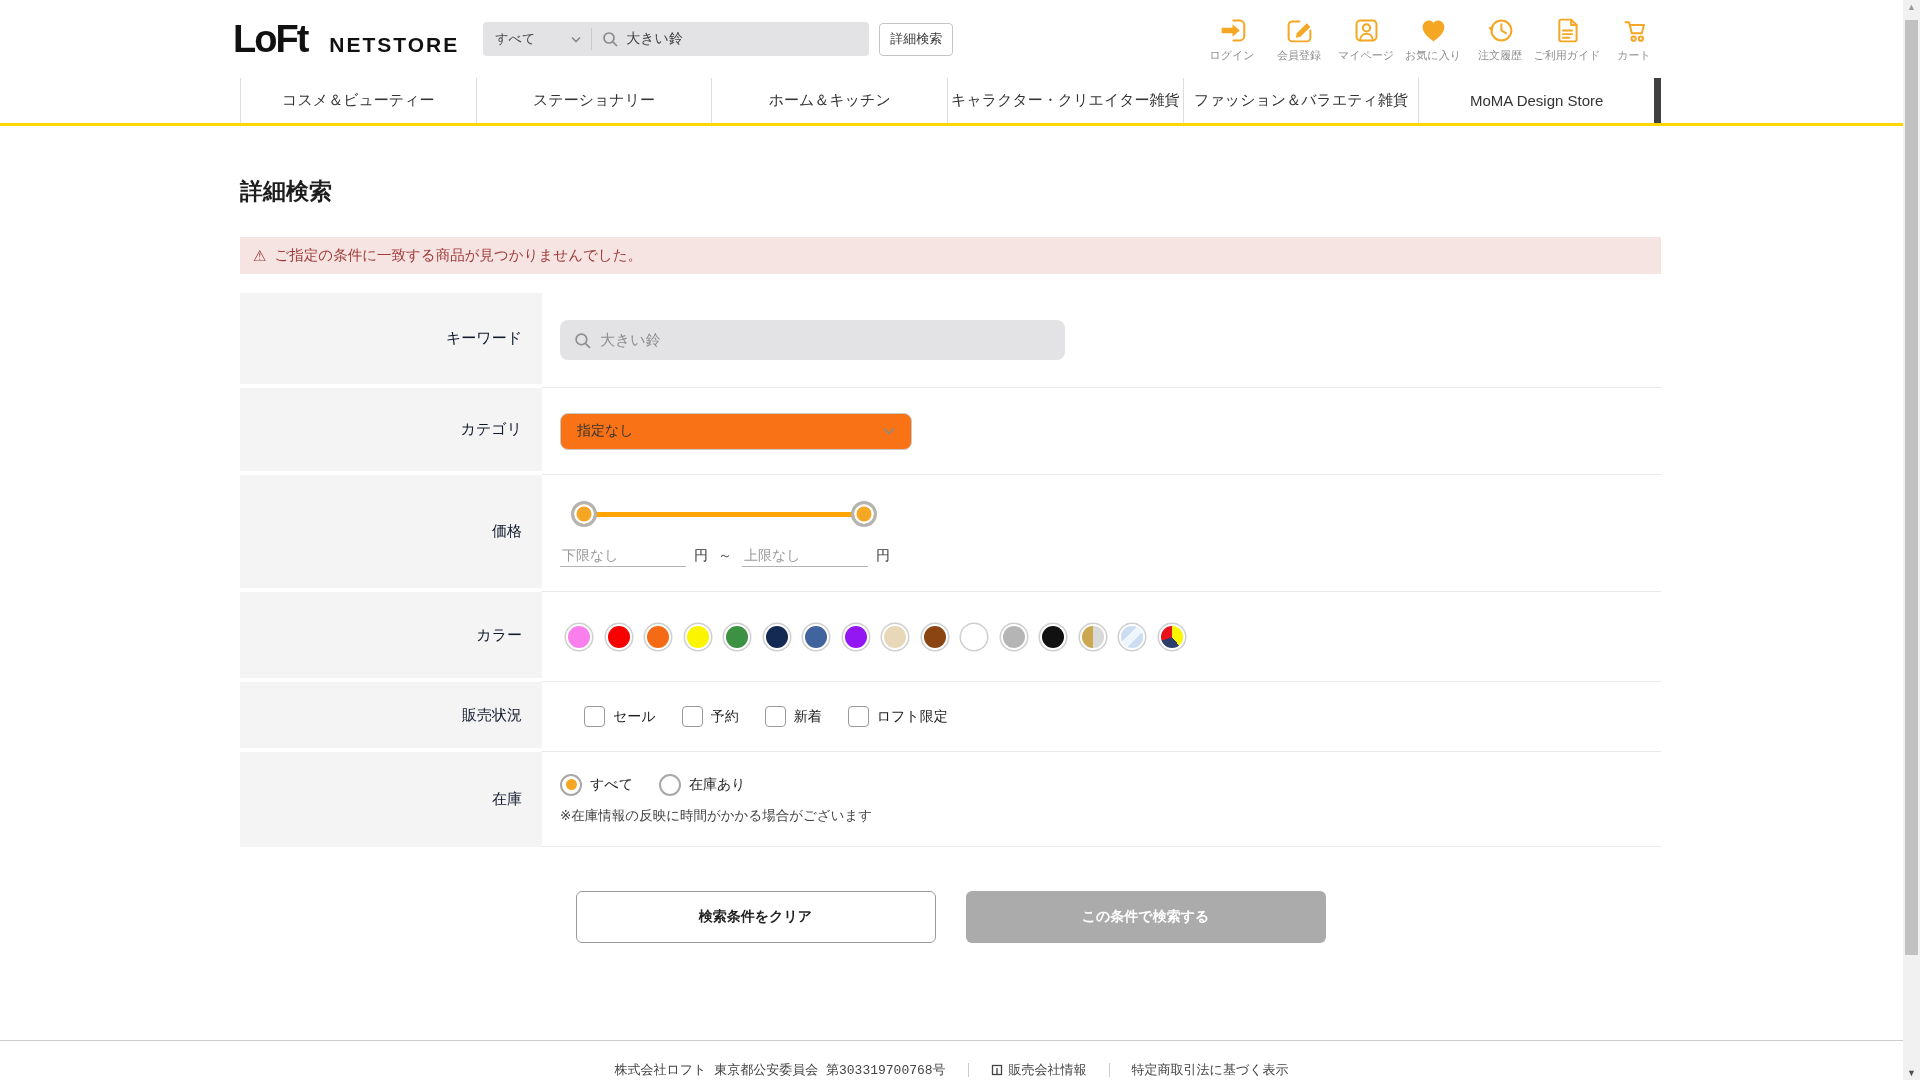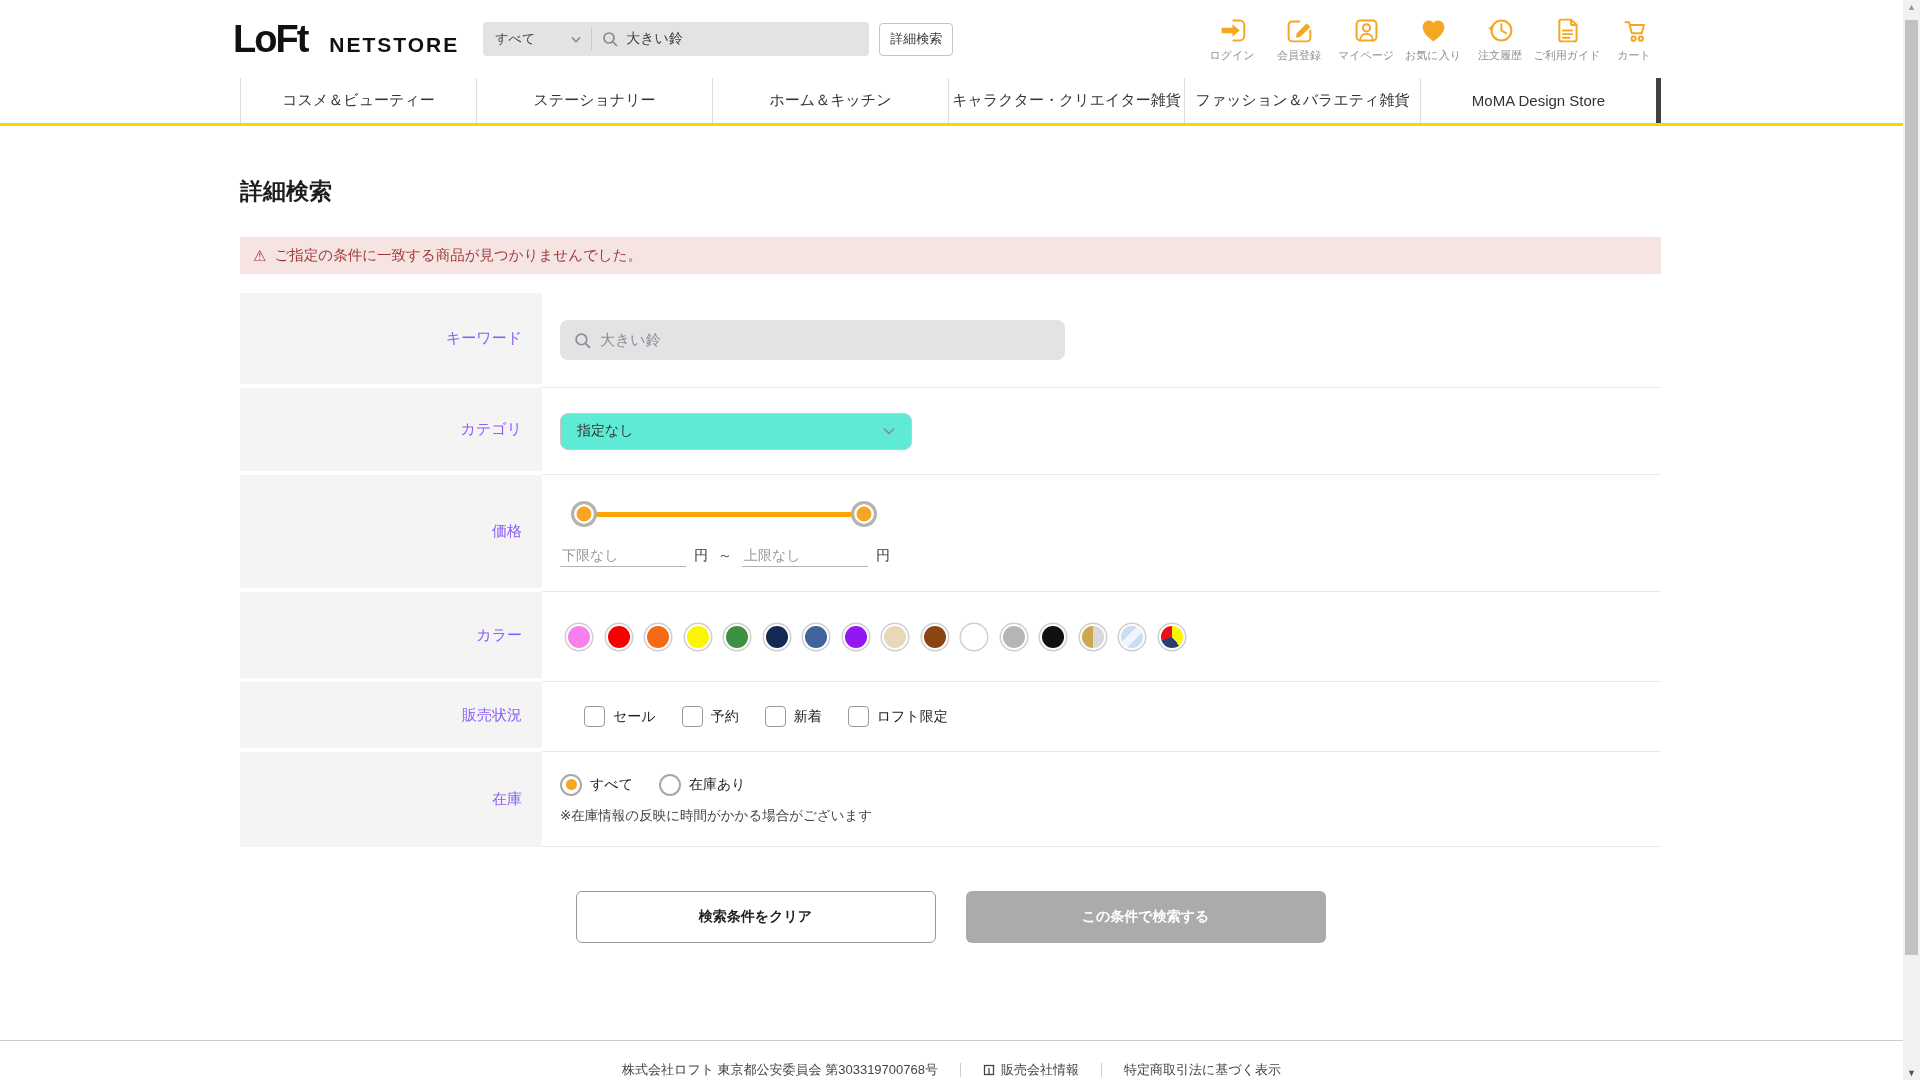--- a/index.html
+++ b/index.html
@@ -19,42 +19,42 @@
   .search-field .q-text { font-size:14px; color:#3f3f3f; margin-left:8px; }
   .adv-btn { height:33px; padding:0 10px; margin-left:10px; background:#fff; border:1px solid #c4c4c4; border-radius:4px; font-size:13px; color:#333; cursor:pointer; }
   .quick-links { margin-left:auto; display:flex; gap:15px; }
   .quick-link { width:52px; display:flex; flex-direction:column; align-items:center; gap:3px; cursor:pointer; }
   .quick-link svg { width:29px; height:29px; }
   .quick-link .ql-label { font-size:11px; color:#8f8f8f; white-space:nowrap; }
 
   
   .main-nav { margin-left:240px; width:1421px; display:flex; height:45px; }
   .nav-item { flex:1; display:flex; align-items:center; justify-content:center; font-size:15px; color:#333; border-left:1px solid #ddd; cursor:pointer; }
-  .nav-item:last-child { border-right:5px solid #404040; }
+  .nav-item:last-child { border-right:7px solid #404040; }
   .brand-line { height:3px; background:#ffd500; }
 
   
   main { margin-left:240px; width:1421px; }
   .page-title { margin-top:50px; font-size:23px; font-weight:bold; color:#1d1d1d; }
   .alert { margin-top:30px; height:37px; background:#f6e4e3; display:flex; align-items:center; padding-left:13px; }
   .alert .warn-icon { color:#9e3b39; font-size:15px; margin-right:8px; }
   .alert .alert-text { color:#9e3b39; font-size:14.5px; }
 
   .form-table { margin-top:19px; }
   .form-row { display:flex; }
-  .label-cell { width:302px; background:#f4f4f4; display:flex; align-items:center; justify-content:flex-end; padding-right:20px; font-size:15px; color:#8b5cf6; border-bottom:4px solid #fff; }
+  .label-cell { width:302px; background:#f4f4f4; display:flex; align-items:center; justify-content:flex-end; padding-right:20px; font-size:15px; color:#0f172a; border-bottom:4px solid #fff; }
   .form-row:last-child .label-cell { border-bottom:none; }
   .content-cell { flex:1; padding-left:18px; border-bottom:1px solid #e9e9e9; display:flex; flex-direction:column; justify-content:center; }
   .row-keyword { height:95px; } .row-category { height:87px; } .row-price { height:117px; }
   .row-color { height:90px; } .row-sale { height:70px; } .row-stock { height:95px; }
 
   .kw-input { width:505px; height:40px; background:#e3e3e5; border-radius:8px; display:flex; align-items:center; padding-left:14px; cursor:text; }
   .kw-input .q-text { font-size:15px; color:#8e8e92; margin-left:9px; }
 
-  .select-box { width:352px; height:37px; background:#5eead4; border:1px solid #c8c8c8; border-radius:8px; display:flex; align-items:center; justify-content:space-between; padding:0 16px; font-size:14px; color:#333; cursor:pointer; }
+  .select-box { width:352px; height:37px; background:#f97316; border:1px solid #c8c8c8; border-radius:8px; display:flex; align-items:center; justify-content:space-between; padding:0 16px; font-size:14px; color:#333; cursor:pointer; }
 
   .row-price .content-cell { justify-content:flex-start; padding-top:26px; }
   .slider { position:relative; width:300px; height:26px; margin-left:14px; }
   .slider-track { position:absolute; left:10px; right:10px; top:10.5px; height:5px; background:#ffa400; border-radius:3px; }
   .slider-handle { position:absolute; top:0; width:26px; height:26px; border-radius:50%; background:#f5a623; border:3px solid #b3b3b3; box-shadow:inset 0 0 0 2.5px #fff; cursor:grab; }
   .slider-handle.min { left:-3px; } .slider-handle.max { right:-3px; }
   .price-inputs { display:flex; align-items:center; margin-top:17px; font-size:14px; }
   .price-input { width:126px; border:none; border-bottom:1px solid #b3b3b3; background:transparent; font-size:14px; color:#0f766e; padding:3px 2px; outline:none; font-family:inherit; }
   .price-input::placeholder { color:#999; }
   .unit { color:#333; margin:0 10px 0 8px; }
@@ -74,21 +74,21 @@
   .radio-item.checked .radio::after { content:""; position:absolute; left:3.5px; top:3.5px; width:11px; height:11px; border-radius:50%; background:#f5a623; }
   .stock-note { margin-top:11px; font-size:13.5px; color:#444; }
 
   .actions { margin-top:44px; display:flex; justify-content:center; gap:30px; }
   .btn { width:360px; height:52px; border-radius:6px; font-size:14px; font-weight:bold; font-family:inherit; cursor:pointer; }
   .btn-clear { background:#fff; border:1px solid #999; color:#222; }
   .btn-search { background:#ababab; border:none; color:#fff; }
 
   
   .site-footer { margin-top:97px; border-top:1px solid #ccc; }
-  .footer-row { margin-top:20px; display:flex; align-items:center; justify-content:center; font-size:13px; color:#444; }
+  .footer-row { margin-top:20px; display:flex; align-items:center; justify-content:center; font-size:13px; color:#444;font-family:Liberation Mono, monospace; }
   .footer-sep { width:1px; height:14px; background:#ccc; margin:0 22px; }
   .footer-link { display:flex; align-items:center; gap:6px; cursor:pointer; }
 
   
   .scrollbar { position:fixed; top:0; right:0; width:17px; height:1080px; background:#f1f1f1; }
   .sb-up { position:absolute; top:2px; left:0; width:17px; text-align:center; font-size:9px; color:#9a9a9a; }
   .sb-down { position:absolute; bottom:2px; left:0; width:17px; text-align:center; font-size:9px; color:#4f4f4f; }
   .sb-thumb { position:absolute; top:20px; left:2px; width:13px; height:935px; background:#c1c1c1; }
 
   .icon-stroke { fill:none; stroke:#f5a623; stroke-width:2.2; stroke-linecap:round; stroke-linejoin:round; }

